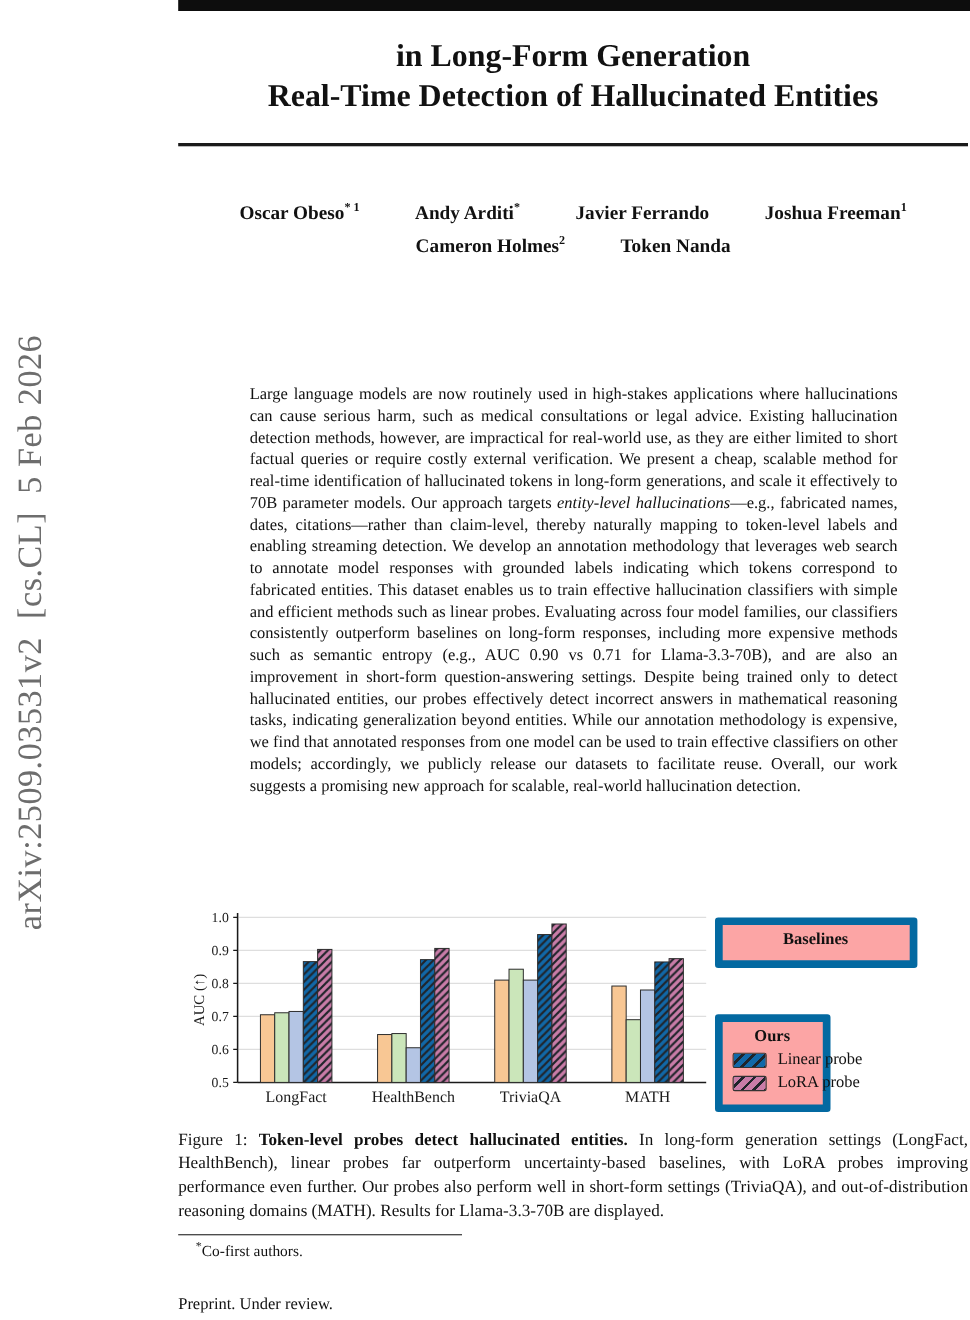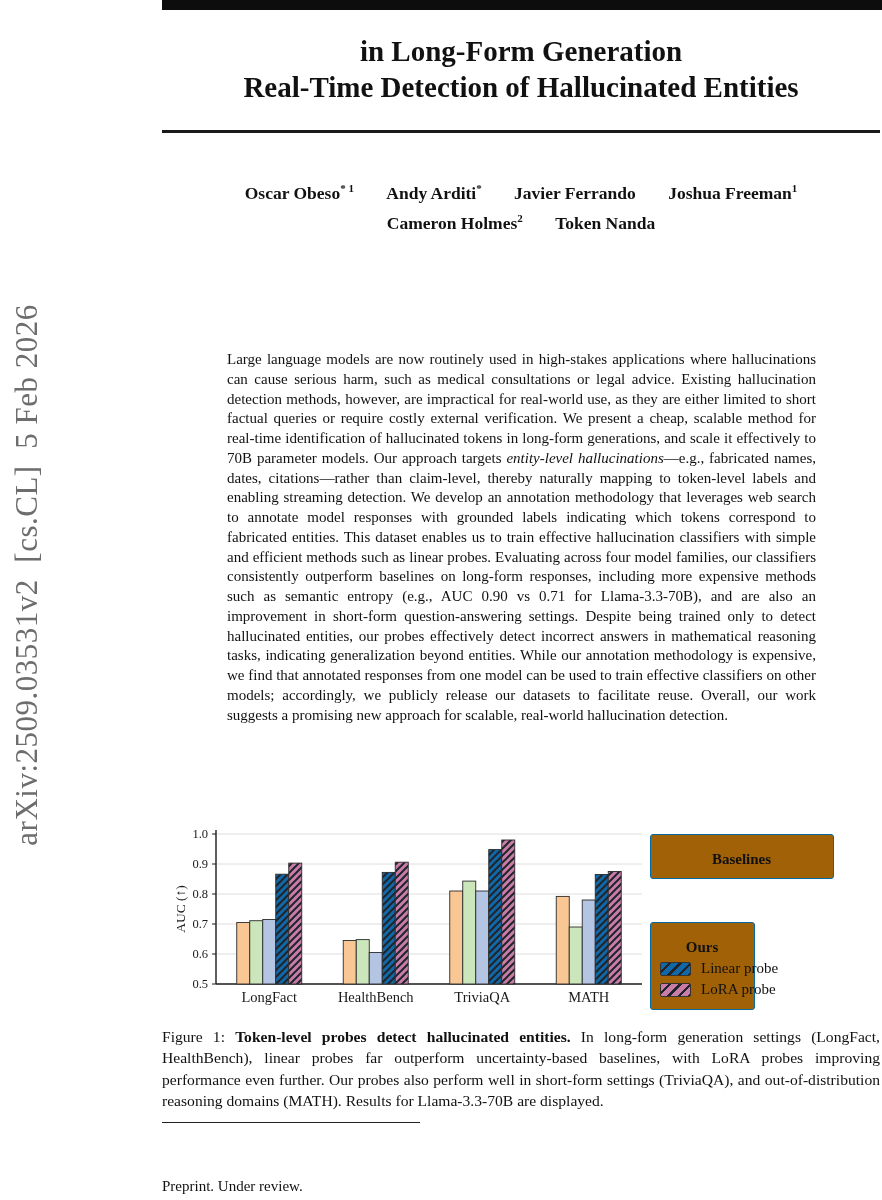--- a/index.html
+++ b/index.html
@@ -11,35 +11,35 @@
   .arxiv-vert{
     position:absolute;left:27px;top:575px;transform:translate(-50%,-50%) rotate(-90deg);
     color:#6d6d6d;font-size:31px;white-space:pre;letter-spacing:0.5px;
   }
   .content{position:absolute;left:162px;top:0;width:718px;height:1200px;}
   .paper-title{position:absolute;top:34px;left:0;width:100%;text-align:center;
     font-weight:bold;font-size:29px;line-height:1.23;}
   .title-rule{position:absolute;top:130px;left:0;width:100%;height:2.5px;background:#1a1a1a;}
   .authors{position:absolute;top:178px;left:0;width:100%;text-align:center;}
   .authors .row{font-weight:bold;font-size:17.5px;line-height:30px;}
-  .authors .author{margin:0 14px;white-space:nowrap;}
+  .authors .author{margin:0 23px;white-space:nowrap;}
   .authors sup,{font-size:11px;}
   sup{font-size:11px;line-height:0;}
   .affil{font-size:16.5px;font-weight:normal;line-height:28px;}
   .affil .aff{margin:0 12px;white-space:nowrap;}
   .abstract-heading{position:absolute;top:306px;left:0;width:100%;text-align:center;
     font-weight:bold;font-size:18.5px;}
   .abstract-body{position:absolute;top:350px;left:65px;width:589px;
     font-size:15px;line-height:19.75px;text-align:justify;}
   .abstract-body .it{font-style:italic;}
   .figure{position:absolute;top:822px;left:0;width:718px;height:195px;}
   #chart-svg{position:absolute;left:10px;top:0;}
   .legend-box{
-    position:absolute;background:#a16207;border:1px solid #0369a1;border-radius:3px;
-    padding:16px 10px 7px 9px;box-sizing:border-box;
+    position:absolute;background:#fca5a5;border:7px solid #0369a1;border-radius:3px;
+    padding:5px 10px 7px 9px;box-sizing:border-box;
   }
   .legend-baselines{left:488px;top:12px;width:184px;}
   .legend-ours{left:488px;top:100px;width:105px;}
   .legend-title{text-align:center;font-weight:bold;font-size:15px;margin-bottom:3px;}
   .legend-entry{display:flex;align-items:center;margin:4px 0;}
   .legend-swatch{display:inline-block;width:29px;height:12px;border:1px solid #333;
     border-radius:2px;margin-right:10px;flex:0 0 auto;}
   .legend-label{font-size:15px;white-space:nowrap;}
   .caption{position:absolute;top:1026px;left:0;width:718px;
     font-size:15.6px;line-height:21.4px;text-align:justify;}
@@ -157,15 +157,16 @@
             <span class="legend-swatch" style="background: repeating-linear-gradient(135deg, rgb(201, 124, 168) 0px, rgb(201, 124, 168) 5px, rgb(32, 36, 42) 5px, rgb(32, 36, 42) 7.5px);"></span>
             <span class="legend-label">LoRA probe</span>
           </div>
         </div>
     </div>
   </div>
 
   <div class="caption"><span>Figure 1: </span><span class="b">Token-level probes detect hallucinated entities.</span><span> In long-form generation settings (LongFact, HealthBench), linear probes far outperform uncertainty-based baselines, with LoRA probes improving performance even further. Our probes also perform well in short-form settings (TriviaQA), and out-of-distribution reasoning domains (MATH). Results for Llama-3.3-70B are displayed.</span></div>
 
   <div class="footnote-rule"></div>
+  <div class="footnote"><sup>*</sup><span>Co-first authors.</span></div>
 
   <div class="footer-note">Preprint. Under review.</div>
 </div>
 
 </body></html>

